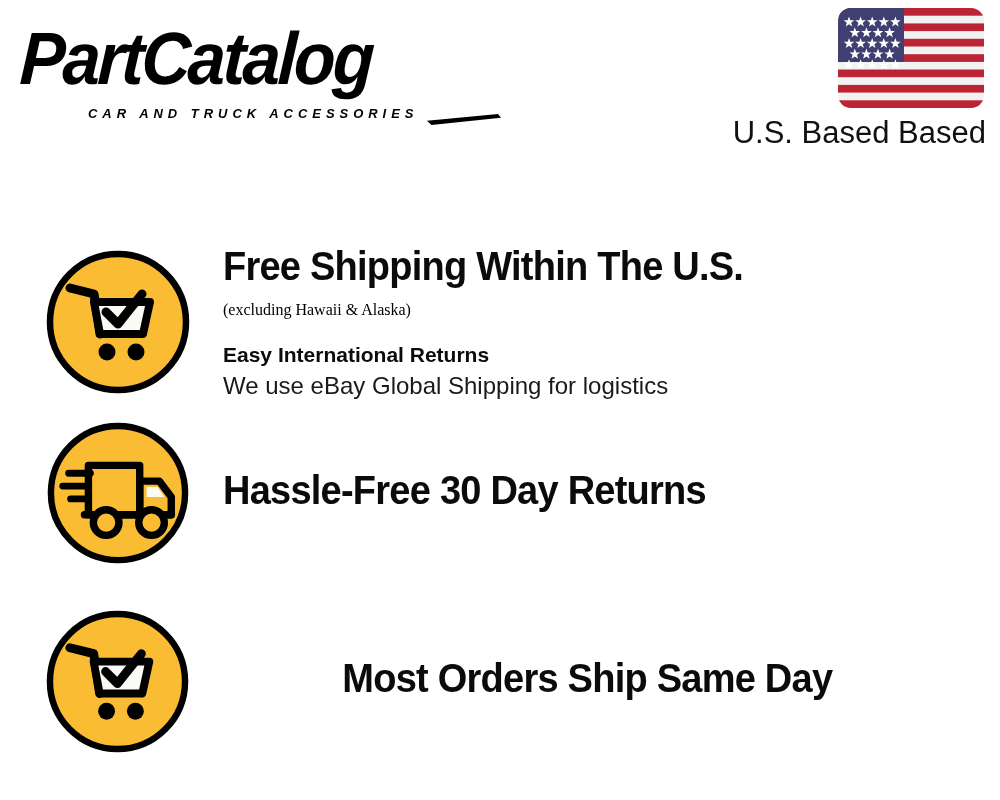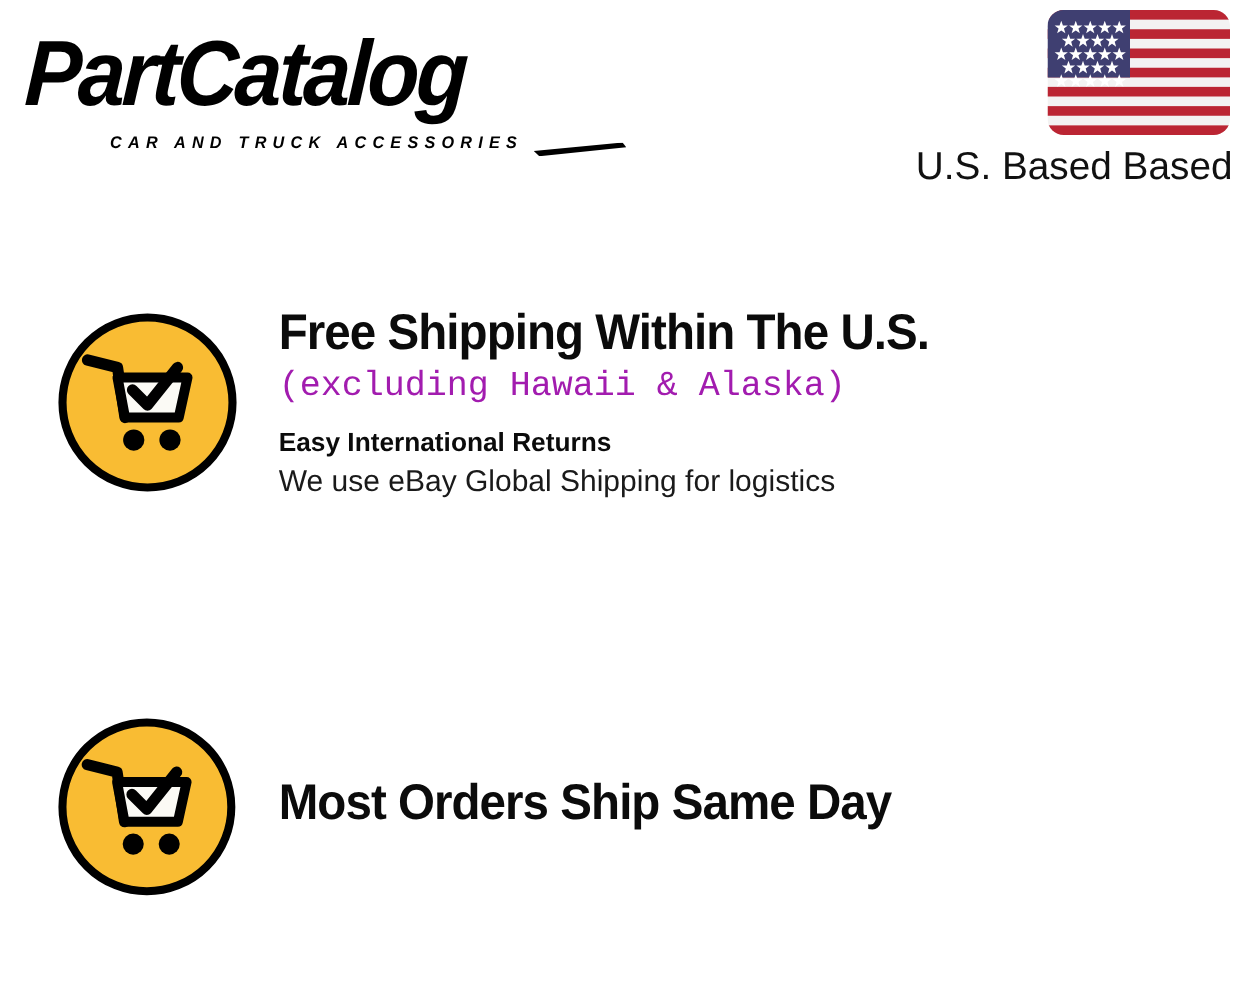--- a/index.html
+++ b/index.html
@@ -108,21 +108,21 @@
   }
 
   .feature-row {
     position: absolute;
     left: 0;
     width: 1000px;
     display: block;
   }
   .feature-row[data-row="0"] { top: 248px; height: 152px; }
   .feature-row[data-row="1"] { top: 420px; height: 148px; }
-  .feature-row[data-row="2"] { top: 572px; height: 148px; }
+  .feature-row[data-row="2"] { top: 608px; height: 148px; text-align: center; }
 
   .feature-icon {
     position: absolute;
     left: 44px;
     top: 0;
     width: 148px;
     height: 148px;
   }
   .feature-row[data-row="1"] .feature-icon { width: 146px; height: 146px; left: 45px; }
   .feature-row[data-row="2"] .feature-icon { width: 147px; height: 147px; left: 44px; }
@@ -147,25 +147,25 @@
     font-weight: 700;
     font-size: 40px;
     line-height: 48px;
     letter-spacing: -0.8px;
     color: #0b0b0b;
     white-space: nowrap;
     transform: scaleX(0.95);
     transform-origin: left center;
   }
   .feature-sub {
-    font-family: Liberation Mono, monospace;
+    font-family: Liberation Serif, serif;
     font-weight: 400;
-    font-size: 28px;
+    font-size: 16px;
     line-height: 32px;
-    color: #a21caf;
+    color: #000000;
     white-space: nowrap;
     margin-top: 4px;
   }
   .feature-subhead {
     font-family: "Liberation Sans", sans-serif;
     font-weight: 700;
     font-size: 21px;
     line-height: 30px;
     color: #0b0b0b;
     white-space: nowrap;
@@ -266,20 +266,44 @@
       </svg>
     </div>
     <div class="feature-text">
       <div class="feature-title">Free Shipping Within The U.S.</div>
       <div class="feature-sub">(excluding Hawaii &amp; Alaska)</div>
       <div class="feature-subhead">Easy International Returns</div>
       <div class="feature-subnote">We use eBay Global Shipping for logistics</div>
     </div>
   </div>
 
+  <div class="feature-row" data-row="1">
+    <div class="feature-icon">
+      <svg class="icon-svg" viewBox="0 0 148 148" xmlns="http://www.w3.org/2000/svg" aria-hidden="true">
+        <circle cx="74" cy="74" r="68" fill="#f9bc33" stroke="#000000" stroke-width="6.5"></circle>
+
+        <path d="M24 54 L46 54" stroke="#000000" stroke-width="7" stroke-linecap="round"></path>
+        <path d="M18 67 L42 67" stroke="#000000" stroke-width="7" stroke-linecap="round"></path>
+        <path d="M26 80 L44 80" stroke="#000000" stroke-width="7" stroke-linecap="round"></path>
+
+        <path d="M44 46 L96 46 L96 96 L44 96 Z" fill="none" stroke="#000000" stroke-width="7.5" stroke-linejoin="round"></path>
+
+        <path d="M96 62 L116 62 L128 78 L128 96 L96 96 Z" fill="none" stroke="#000000" stroke-width="7.5" stroke-linejoin="round"></path>
+        <path d="M103 68 L114 68 L121 78 L103 78 Z" fill="#fbfaf5"></path>
+
+        <path d="M40 96 L128 96" stroke="#000000" stroke-width="7.5" stroke-linecap="round"></path>
+
+        <circle cx="62" cy="104" r="13" fill="#f9bc33" stroke="#000000" stroke-width="7.5"></circle>
+        <circle cx="108" cy="104" r="13" fill="#f9bc33" stroke="#000000" stroke-width="7.5"></circle>
+      </svg>
+    </div>
+    <div class="feature-text">
+      <div class="feature-title">Hassle-Free 30 Day Returns</div>
+    </div>
+  </div>
 
   <div class="feature-row" data-row="2">
     <div class="feature-icon">
       <svg class="icon-svg" viewBox="0 0 148 148" xmlns="http://www.w3.org/2000/svg" aria-hidden="true">
         <circle cx="74" cy="74" r="68" fill="#f9bc33" stroke="#000000" stroke-width="6.5"></circle>
         <path d="M56 86 L50 46 L26 40" fill="none" stroke="#000000" stroke-width="9" stroke-linecap="round" stroke-linejoin="round"></path>
         <path d="M50 54 L106 54 L99 86 L56 86 Z" fill="#fbfaf5" stroke="#000000" stroke-width="8" stroke-linejoin="round"></path>
         <path d="M62 64 L74 76 L98 46" fill="none" stroke="#000000" stroke-width="9" stroke-linecap="round" stroke-linejoin="round"></path>
         <circle cx="63" cy="104" r="8.5" fill="#000000"></circle>
         <circle cx="92" cy="104" r="8.5" fill="#000000"></circle>

